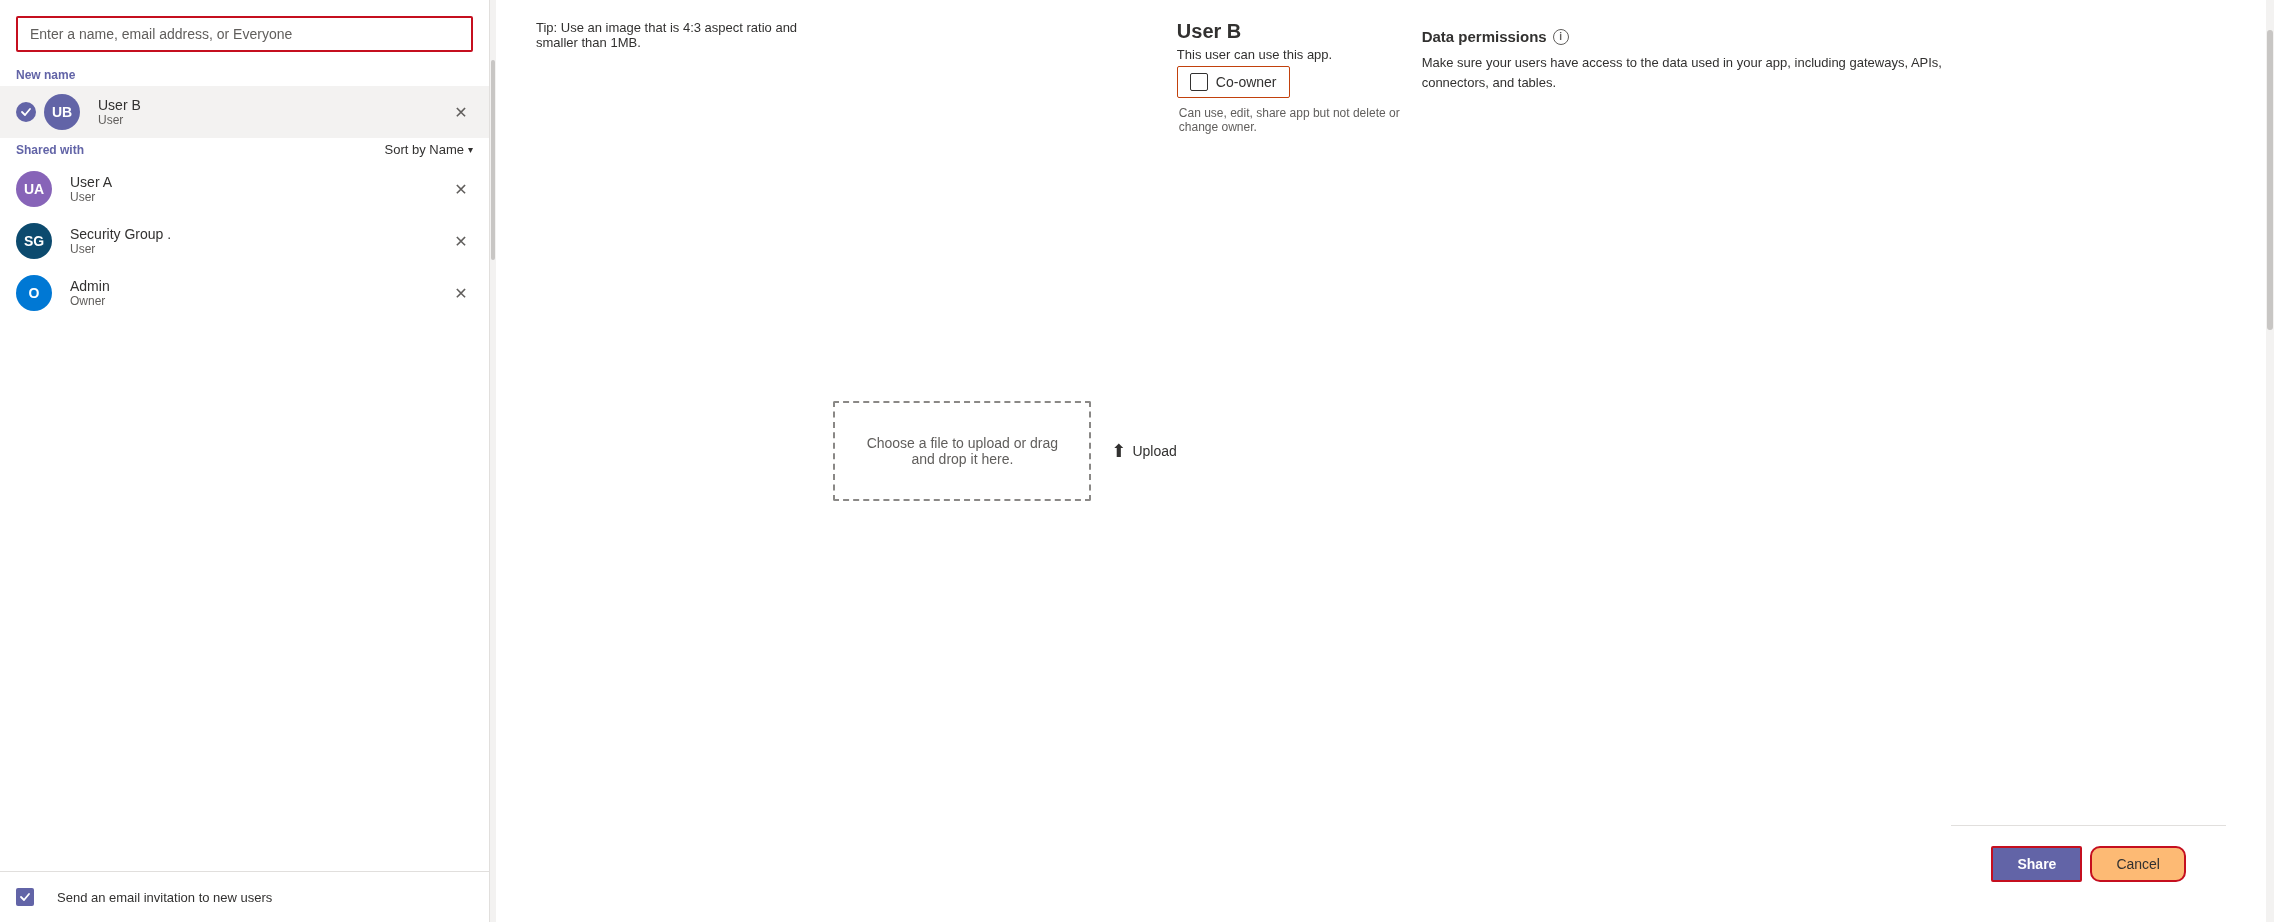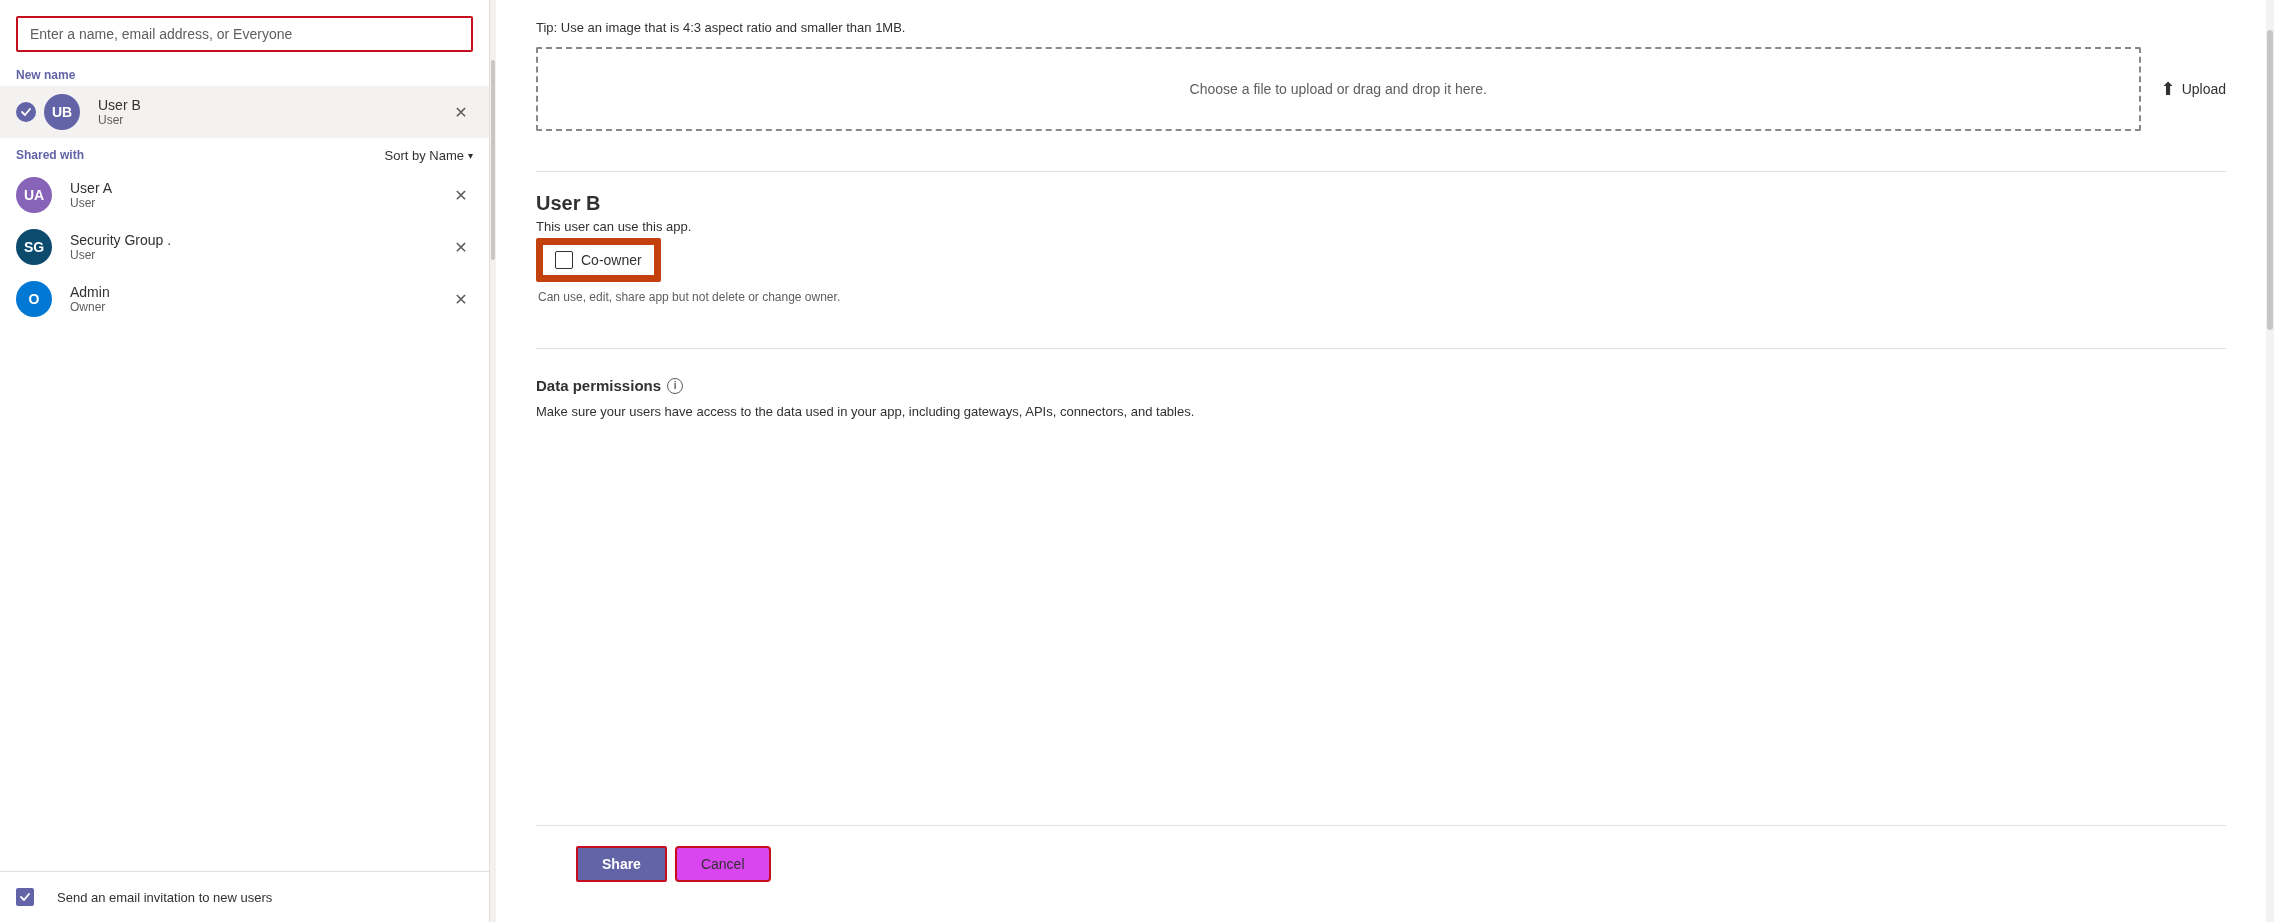--- a/index.html
+++ b/index.html
@@ -118,23 +118,23 @@
       align-items: center;
       justify-content: center;
       cursor: pointer;
       color: #605e5c;
       font-size: 16px;
       flex-shrink: 0;
     }
 
     .shared-with-header {
       display: flex;
-      align-items: flex-start;
+      align-items: center;
       justify-content: space-between;
-      padding: 10px 16px 6px 16px;
+      padding: 4px 16px 6px 16px;
       gap: 38px;
     }
 
     .shared-with-text {
       color: #6264a7;
       font-size: 12px;
       font-weight: 600;
     }
 
     .sort-by-dropdown {
@@ -197,21 +197,21 @@
       border-radius: 2px;
       position: absolute;
       right: 1px;
       top: 60px;
     }
 
     
     .right-panel {
       flex: 1;
       display: flex;
-      flex-direction: column;
+      flex-direction: row;
       padding: 20px 40px;
       background: #fff;
       overflow-y: auto;
     }
 
     .tip-text {
       font-size: 13px;
       color: #323130;
       margin-bottom: 12px;
     }
@@ -268,21 +268,21 @@
     .user-b-desc {
       font-size: 13px;
       color: #323130;
       margin-bottom: 4px;
     }
 
     .coowner-box {
       display: inline-flex;
       align-items: center;
       gap: 8px;
-      border: 7px solid #c2410c;
+      border: 1px solid #c2410c;
       border-radius: 2px;
       padding: 6px 12px;
       margin-bottom: 8px;
       cursor: pointer;
       text-align: center;
     }
 
     .coowner-checkbox {
       width: 18px;
       height: 18px;
@@ -353,24 +353,24 @@
       color: #fff;
       border: 2px solid #c50f1f;
       border-radius: 2px;
       padding: 8px 24px;
       font-size: 14px;
       font-weight: 600;
       cursor: pointer;
     }
 
     .cancel-button {
-      background: #d946ef;
+      background: #fdba74;
       color: #323130;
       border: 2px solid #c50f1f;
-      border-radius: 4px;
+      border-radius: 10px;
       padding: 8px 24px;
       font-size: 14px;
       cursor: pointer;
     }
 
     .right-scrollbar {
       width: 8px;
       background: #f3f2f1;
       flex-shrink: 0;
     }

